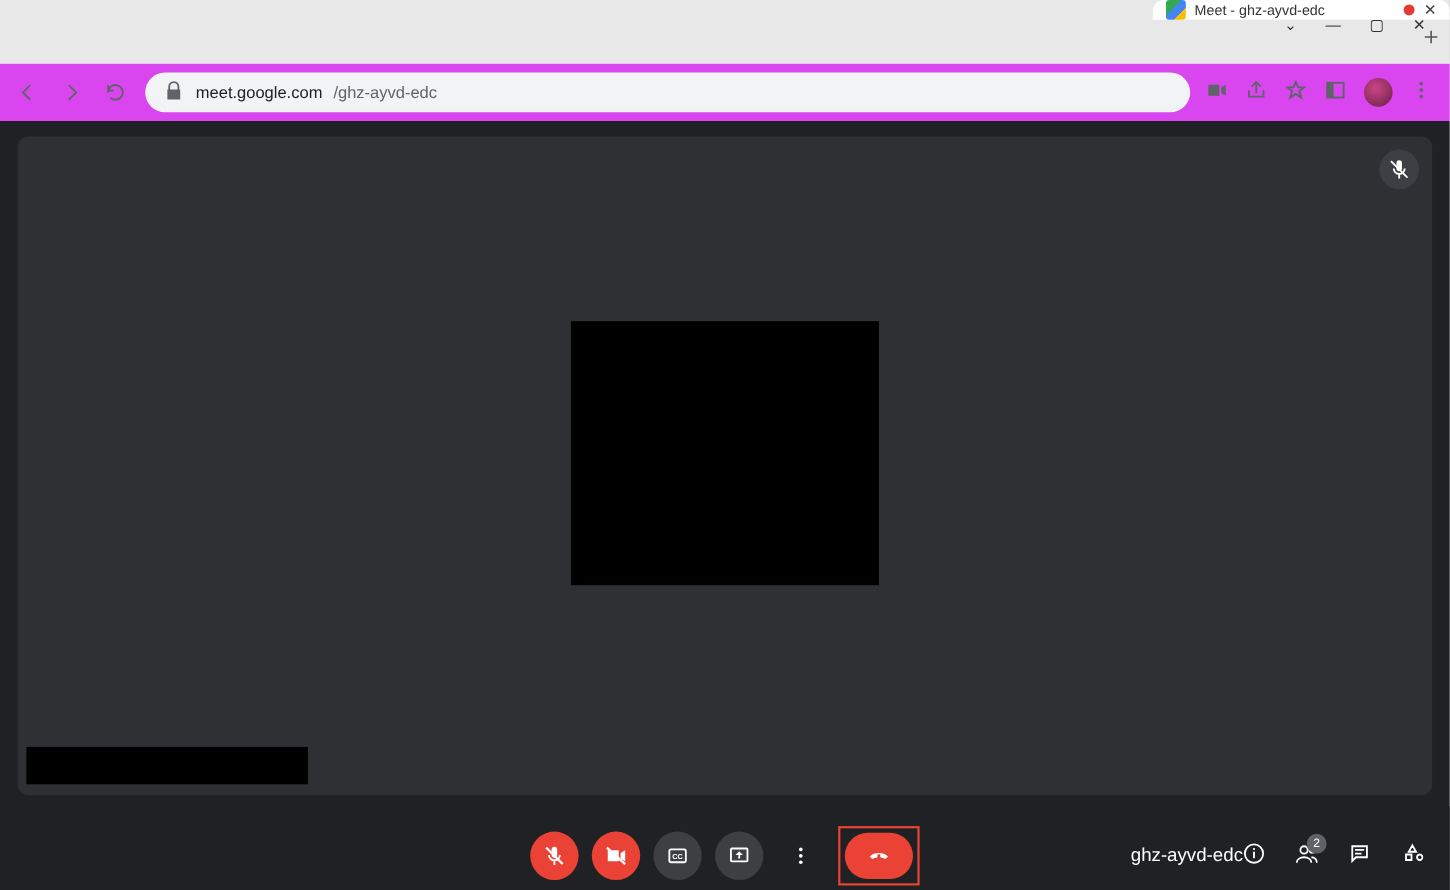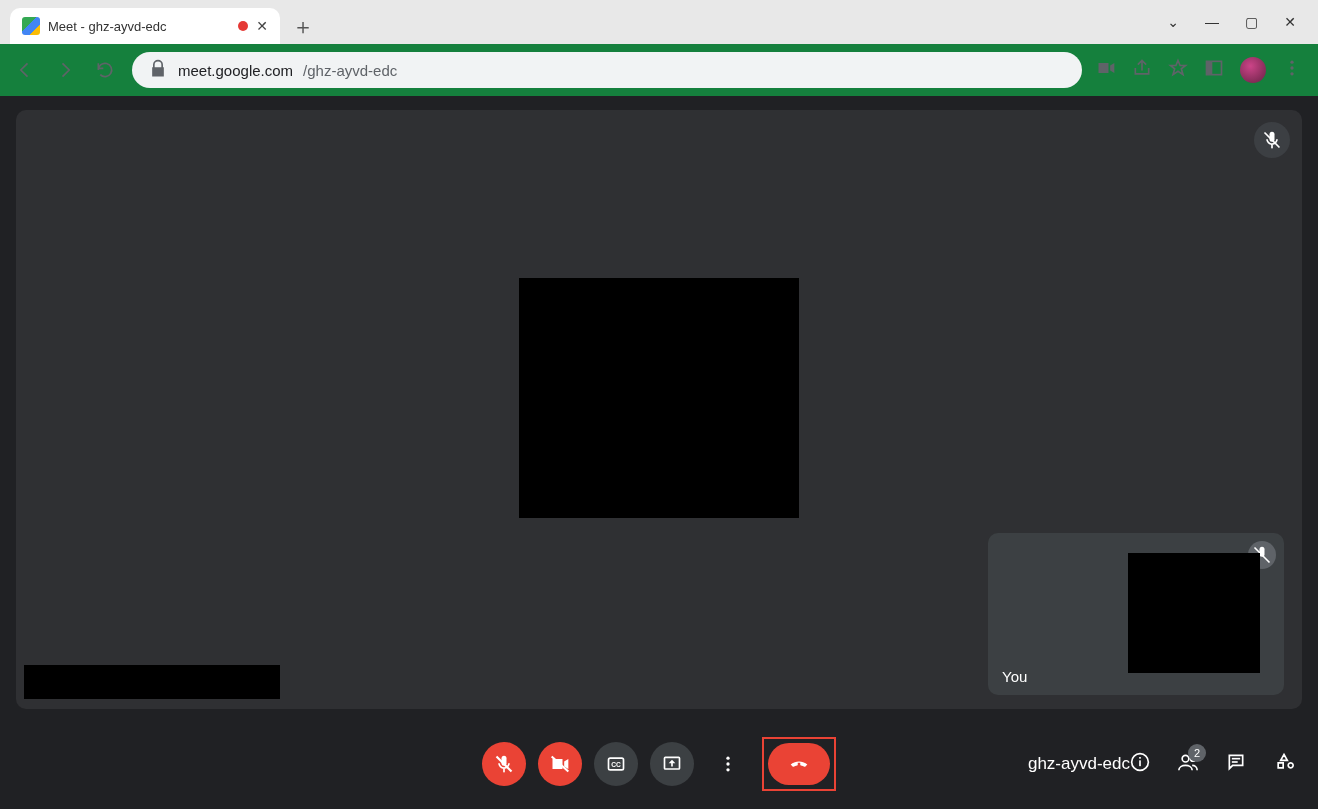--- a/index.html
+++ b/index.html
@@ -1,30 +1,30 @@
 <!DOCTYPE html>
 <html><head>
 <meta charset="utf-8">
 <style>
   * { margin: 0; padding: 0; box-sizing: border-box; }
   body { font-family: Arial, sans-serif; width: 1318px; height: 809px; overflow: hidden; background: #fff; }
 
   
   .browser-chrome { background: #e8e8e8; }
-  .tab-strip { height: 44px; display: flex; align-items: flex-end; padding-left: 10px; }
+  .tab-strip { height: 44px; display: flex; align-items: flex-end; padding-left: 10px; flex-direction: column; }
   .tab { background: #fff; height: 36px; border-radius: 10px 10px 0 0; display: flex; align-items: center; padding: 0 12px; gap: 8px; min-width: 270px; }
   .tab .favicon { width: 18px; height: 18px; background: linear-gradient(135deg,#34a853 0 40%,#4285f4 40% 70%,#fbbc05 70%); border-radius:3px;}
   .tab .tab-title { font-size: 13px; color: #333; flex: 1; }
   .rec-dot { width: 10px; height: 10px; border-radius: 50%; background: #e53935; }
   .tab-close { color: #444; font-size: 14px; }
   .new-tab { width: 34px; height: 34px; display:flex; align-items:center; justify-content:center; color:#555; font-size:22px; margin-left:6px; }
   .window-controls { position:absolute; right:0; top:0; height:44px; display:flex; align-items:center; gap:26px; padding:0 22px; }
   .window-controls span { color:#333; font-size:14px; }
 
-  .nav-bar { background:#15803d; height:52px; display:flex; align-items:center; padding:0 12px; gap:14px; }
+  .nav-bar { background:#d946ef; height:52px; display:flex; align-items:center; padding:0 12px; gap:14px;margin-top:14px; }
   .nav-icon { width:26px; height:26px; display:flex; align-items:center; justify-content:center; color:#5f6368; }
   .address-pill { flex:1; background:#f1f3f4; border-radius:26px; height:36px; display:flex; align-items:center; padding:0 16px; gap:10px; color:#202124; font-size:15px;}
   .address-pill .lock { color:#5f6368; font-size:13px; }
   .url-path { color:#5f6368; }
   .right-icons { display:flex; align-items:center; gap:16px; margin-left:auto; margin-right:4px;}
   .avatar-small { width:26px; height:26px; border-radius:50%; background: radial-gradient(circle at 40% 35%, #c48, #624);}
 
   
   .meet-body { background:#202124; color:#fff; height: calc(809px - 44px - 52px); position:relative; }
   .main-video-area { position:absolute; left:16px; right:16px; top:14px; bottom:100px; background:#2f3033; border-radius:10px; }
@@ -127,30 +127,20 @@
           <path fill="#fff" d="M12 2a3 3 0 0 0-3 3v6a3 3 0 0 0 6 0V5a3 3 0 0 0-3-3z"></path>
           <path fill="#fff" d="M5 11a7 7 0 0 0 14 0h-2a5 5 0 0 1-10 0H5z"></path>
           <rect x="11" y="18" width="2" height="4" fill="#fff"></rect>
           <line x1="3" y1="3" x2="21" y2="21" stroke="#fff" stroke-width="2"></line>
         </svg>
     </div>
     <div class="center-black-square"></div>
     <div class="bottom-name-box"></div>
   </div>
 
-  <div class="self-view">
-    <div class="self-mute-pill">
-      <svg viewBox="0 0 24 24" width="14" height="14">
-          <path fill="#fff" d="M12 2a3 3 0 0 0-3 3v6a3 3 0 0 0 6 0V5a3 3 0 0 0-3-3z"></path>
-          <line x1="3" y1="3" x2="21" y2="21" stroke="#fff" stroke-width="2"></line>
-        </svg>
-    </div>
-    <div class="thumb"></div>
-    <div class="you-label">You</div>
-  </div>
 
   <div class="bottom-bar">
     <div class="meeting-code-label">ghz-ayvd-edc</div>
 
     <div class="center-controls">
       <div class="ctl red">
         <svg viewBox="0 0 24 24">
             <path fill="#fff" d="M12 2a3 3 0 0 0-3 3v6a3 3 0 0 0 6 0V5a3 3 0 0 0-3-3z"></path>
             <path fill="#fff" d="M5 11a7 7 0 0 0 14 0h-2a5 5 0 0 1-10 0H5z"></path>
             <rect x="11" y="18" width="2" height="4" fill="#fff"></rect>

